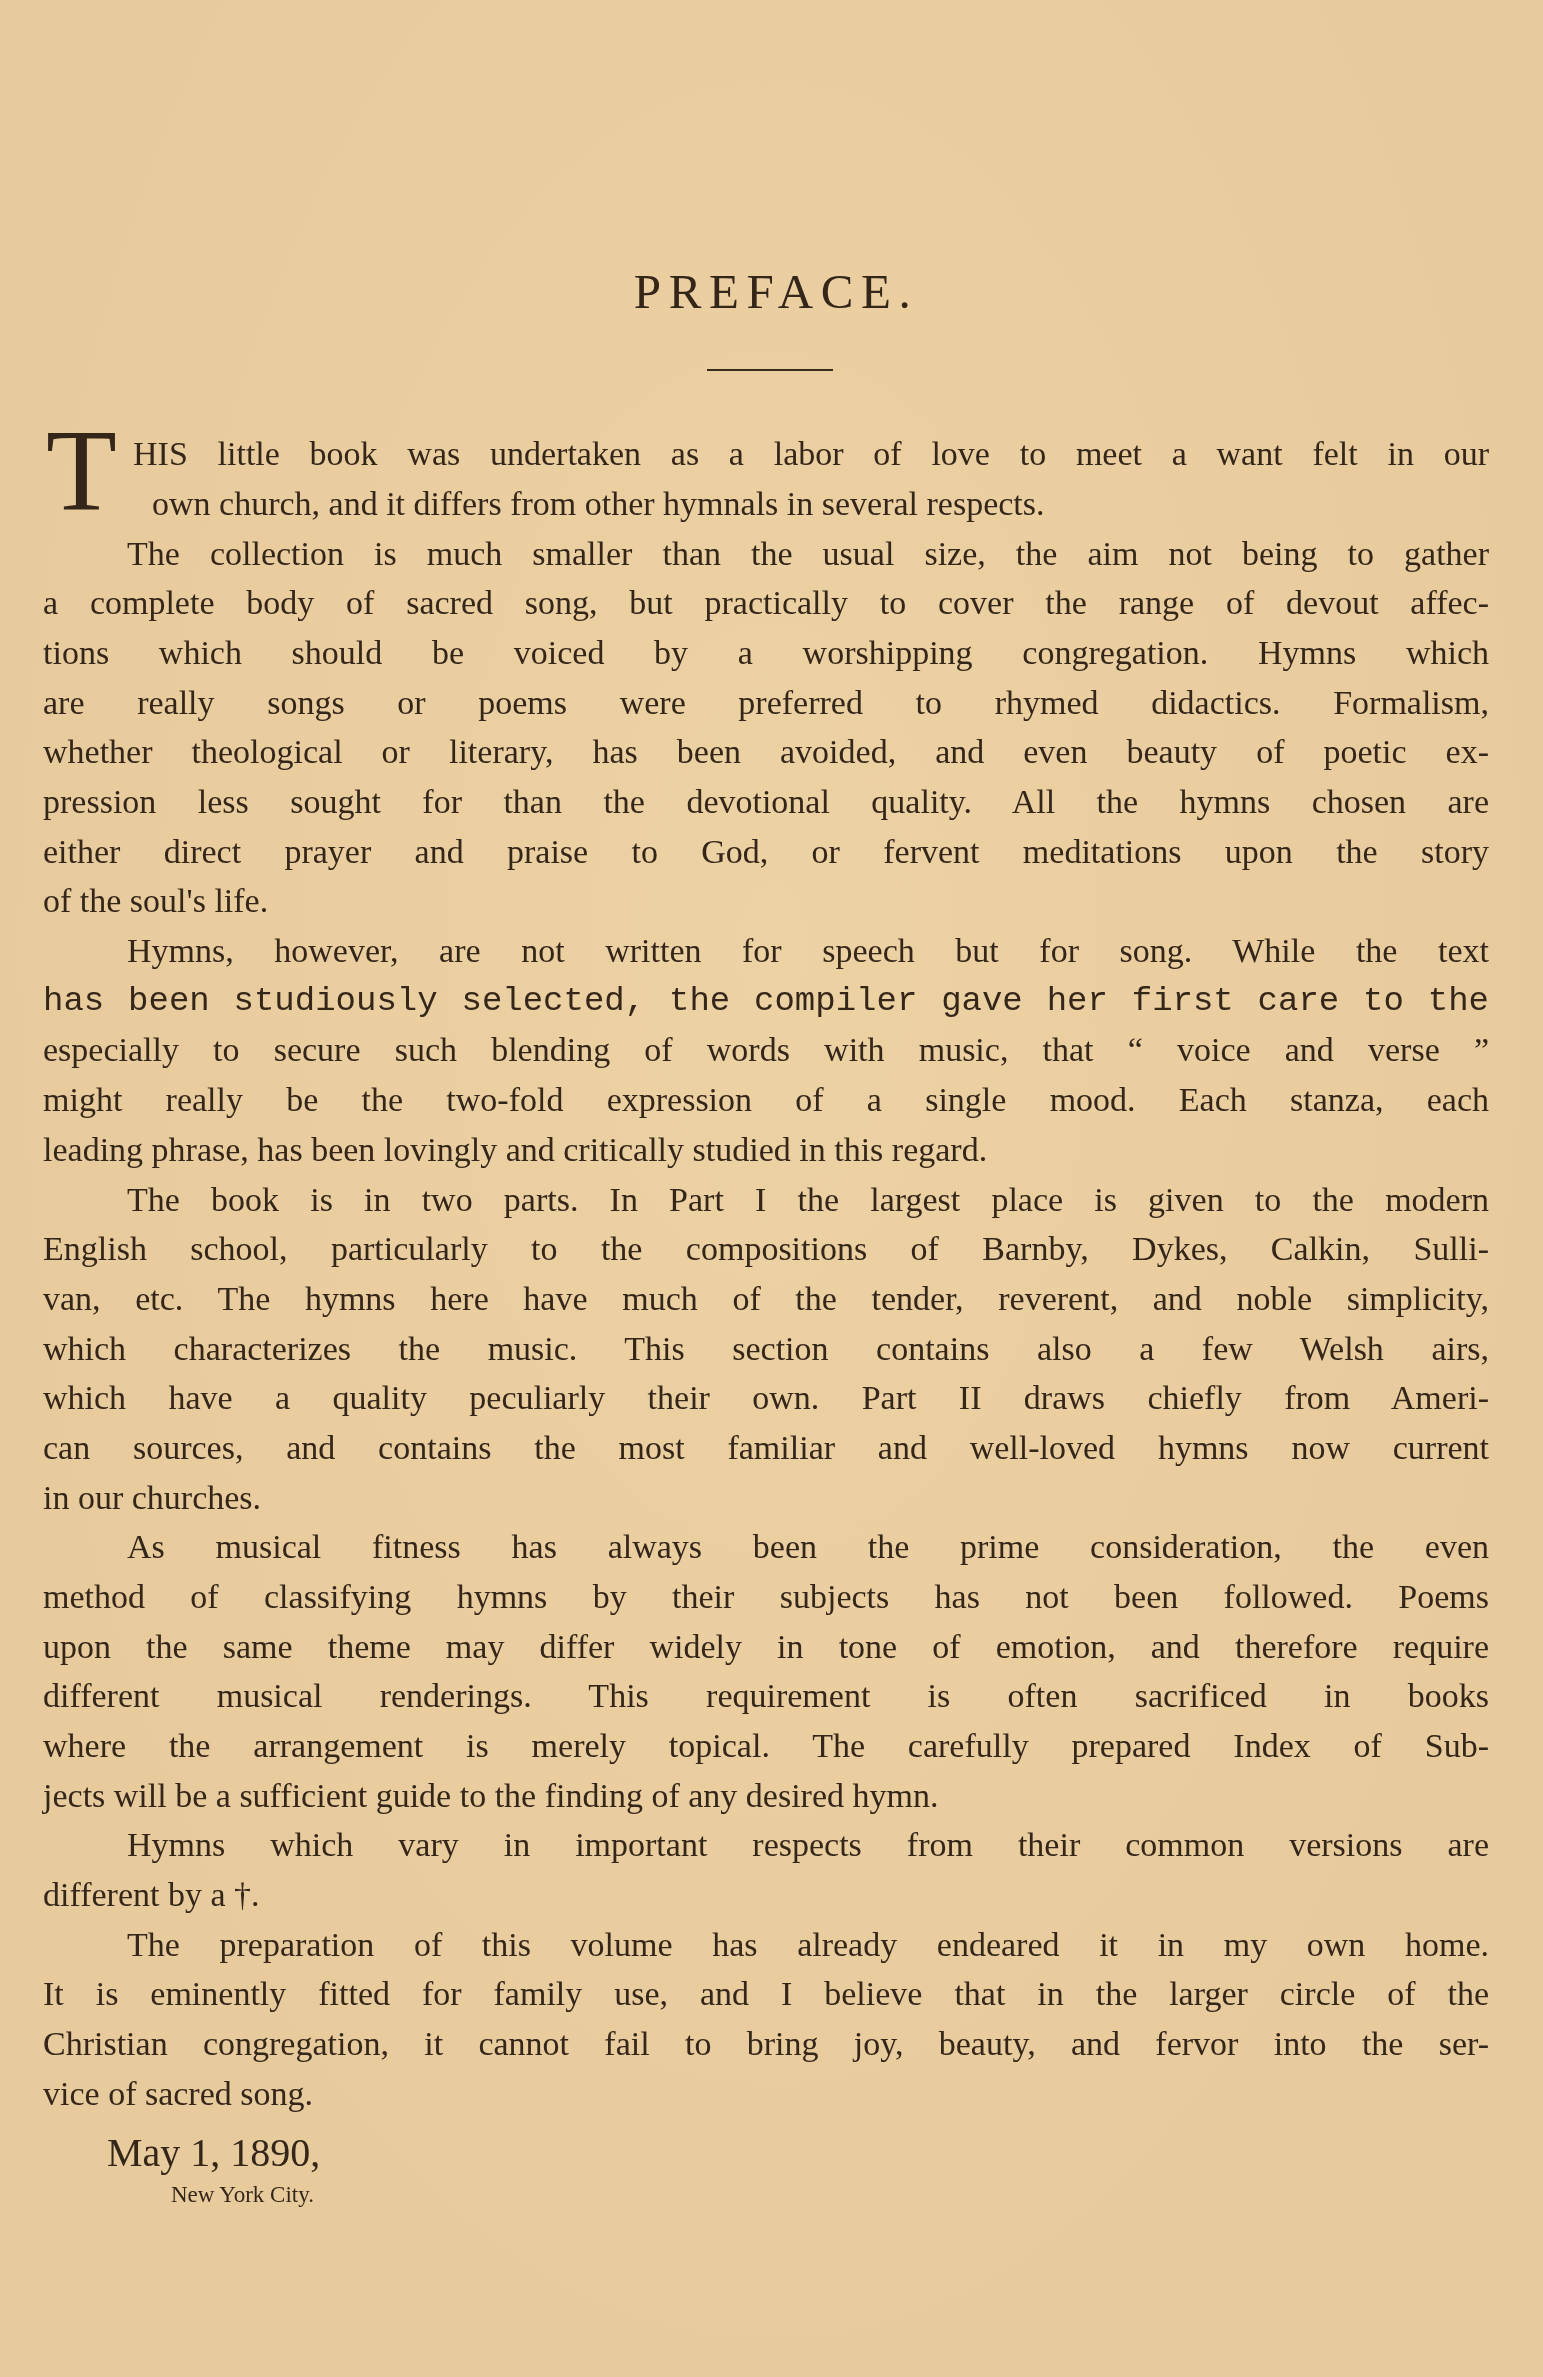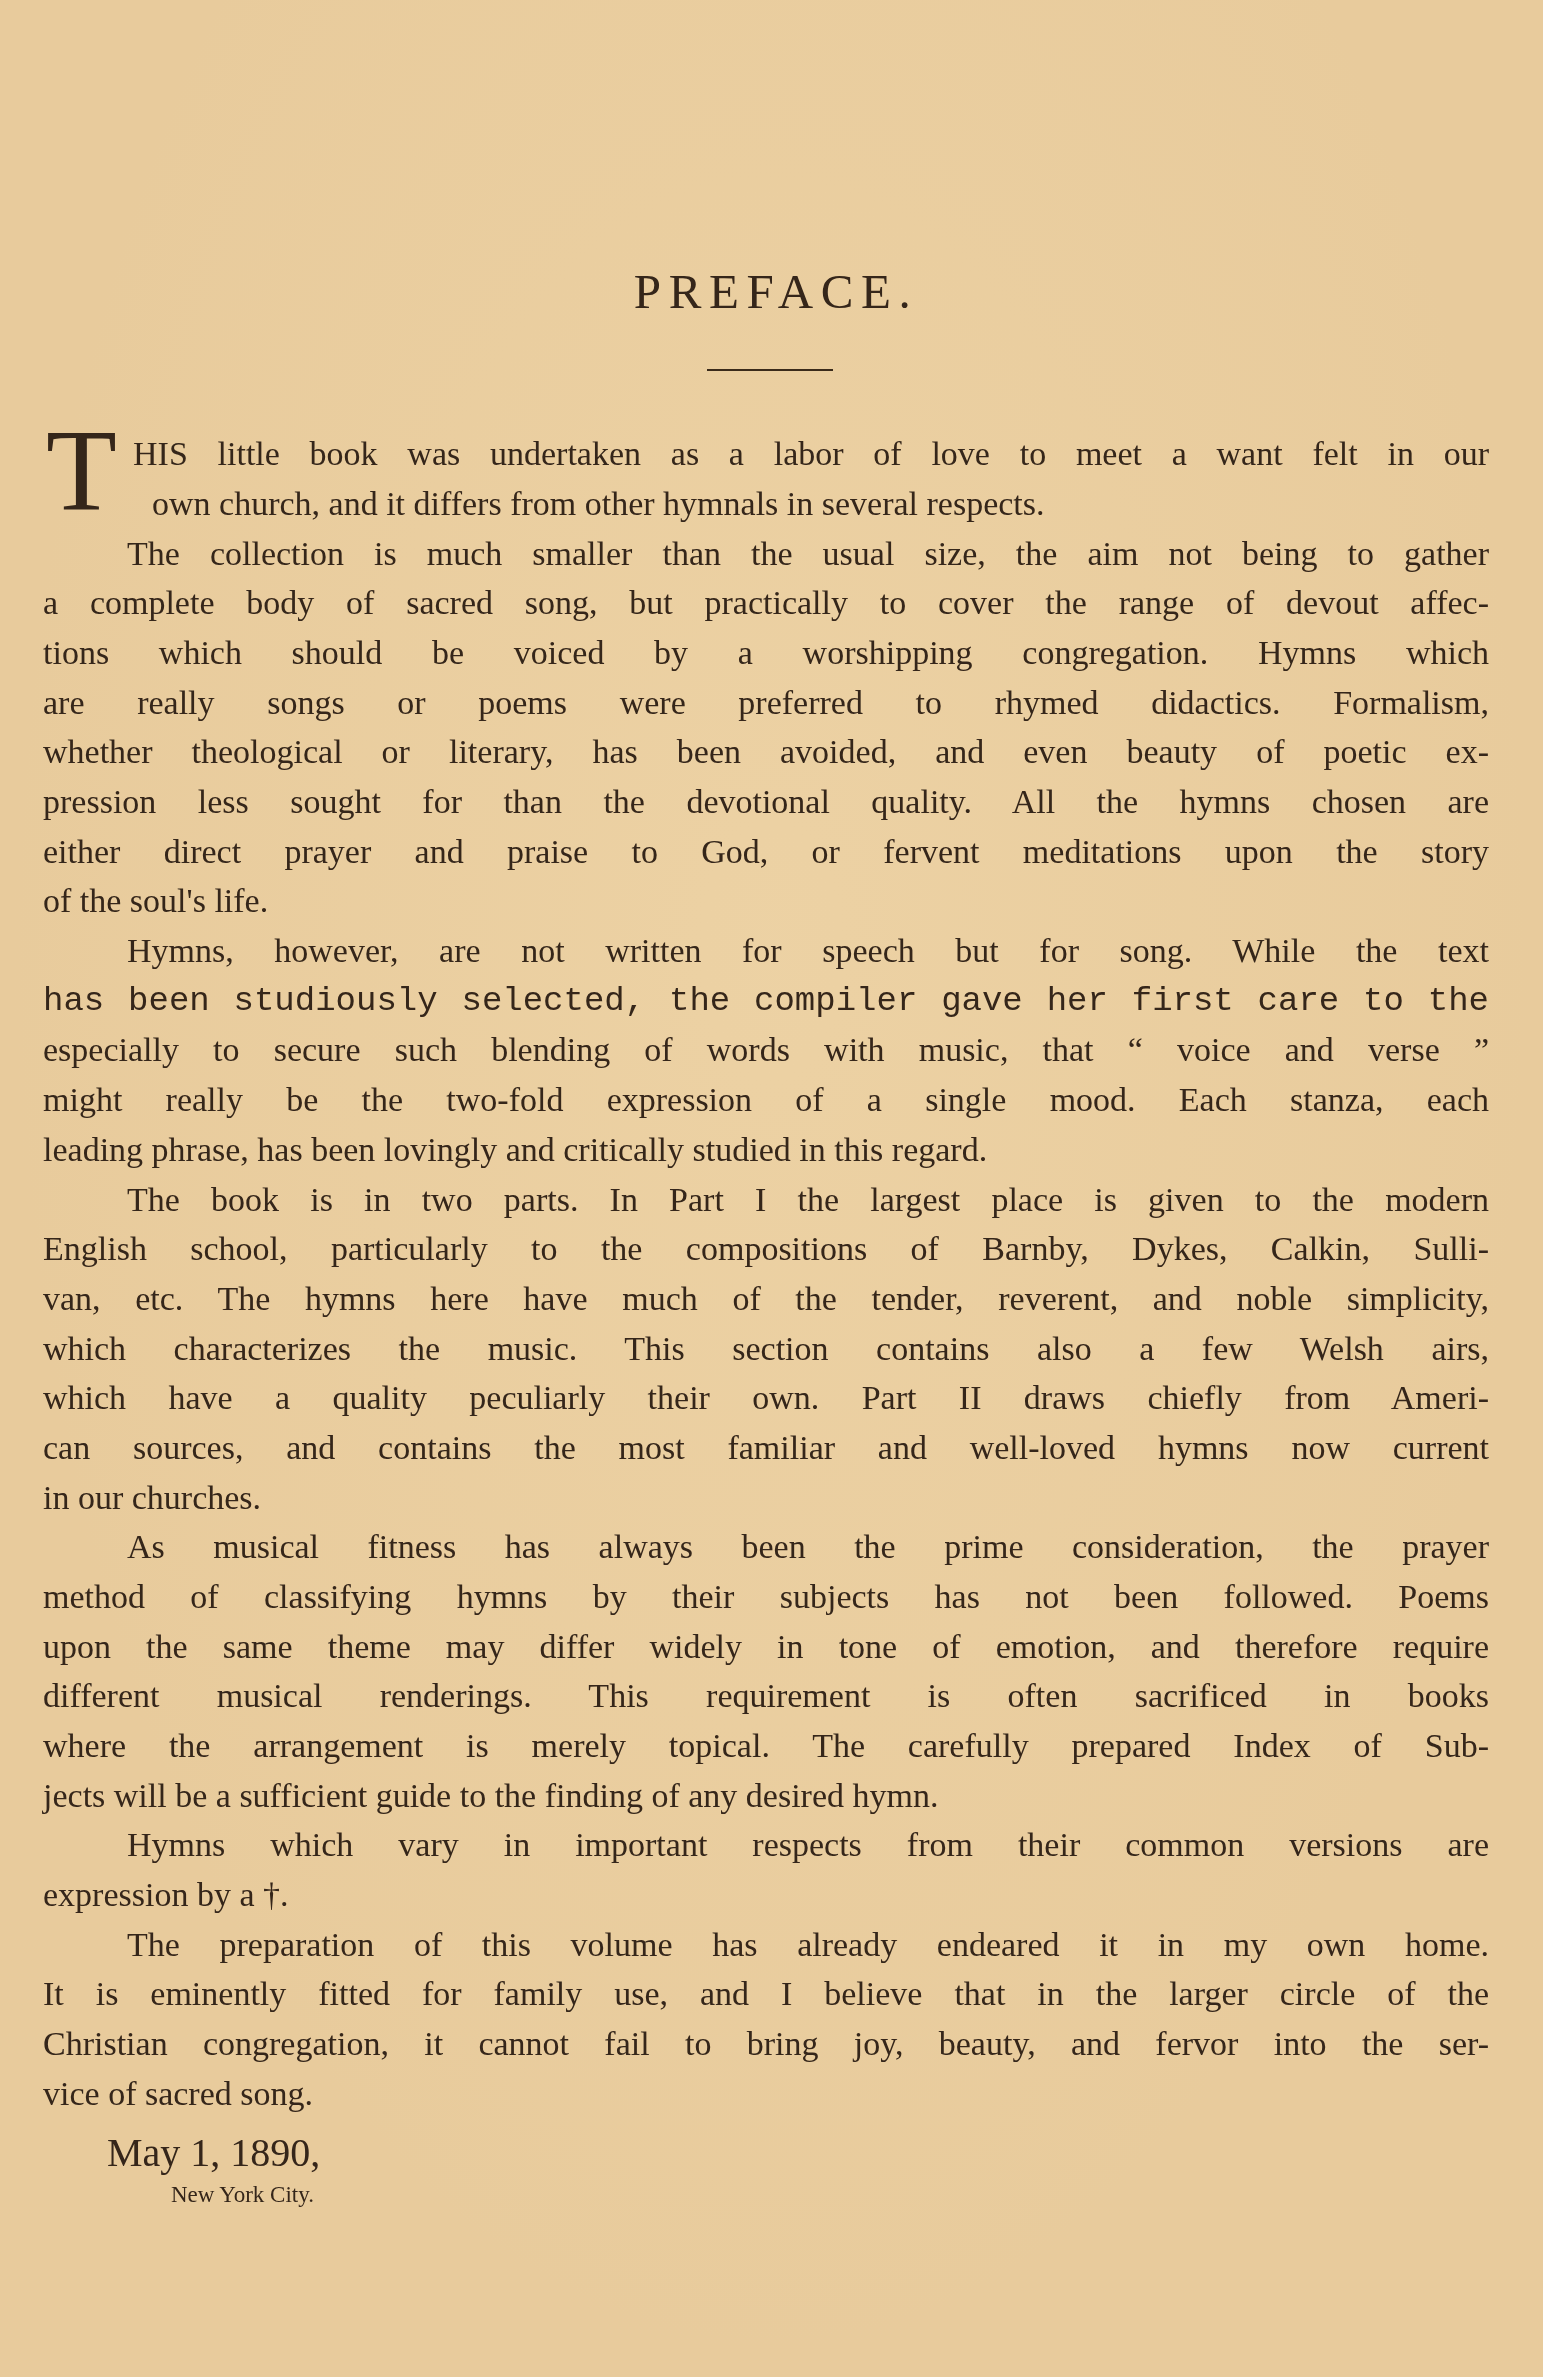--- a/index.html
+++ b/index.html
@@ -72,28 +72,28 @@
       <div class="line" style="top: 1027px; white-space: normal; height: 46px; overflow: hidden;">especially to secure such blending of words with music, that “ voice and verse ”</div>
       <div class="line" style="top: 1077px; white-space: normal; height: 46px; overflow: hidden;">might really be the two-fold expression of a single mood.  Each stanza, each</div>
       <div class="line last" style="top: 1127px;">leading phrase, has been lovingly and critically studied in this regard.</div>
       <div class="line indent" style="top: 1177px; white-space: normal; height: 46px; overflow: hidden;">The book is in two parts.  In Part I the largest place is given to the modern</div>
       <div class="line" style="top: 1226px; white-space: normal; height: 46px; overflow: hidden;">English school, particularly to the compositions of Barnby, Dykes, Calkin, Sulli-</div>
       <div class="line" style="top: 1276px; white-space: normal; height: 46px; overflow: hidden;">van, etc.  The hymns here have much of the tender, reverent, and noble simplicity,</div>
       <div class="line" style="top: 1326px; white-space: normal; height: 46px; overflow: hidden;">which characterizes the music.  This section contains also a few Welsh airs,</div>
       <div class="line" style="top: 1375px; white-space: normal; height: 46px; overflow: hidden;">which have a quality peculiarly their own.  Part II draws chiefly from Ameri-</div>
       <div class="line" style="top: 1425px; white-space: normal; height: 46px; overflow: hidden;">can sources, and contains the most familiar and well-loved hymns now current</div>
       <div class="line last" style="top: 1475px;">in our churches.</div>
-      <div class="line indent" style="top: 1524px; white-space: normal; height: 46px; overflow: hidden;">As musical fitness has always been the prime consideration, the prayer</div>
+      <div class="line indent" style="top: 1524px; white-space: normal; height: 46px; overflow: hidden;">As musical fitness has always been the prime consideration, the even</div>
       <div class="line" style="top: 1574px; white-space: normal; height: 46px; overflow: hidden;">method of classifying hymns by their subjects has not been followed.  Poems</div>
       <div class="line" style="top: 1624px; white-space: normal; height: 46px; overflow: hidden;">upon the same theme may differ widely in tone of emotion, and therefore require</div>
       <div class="line" style="top: 1673px; white-space: normal; height: 46px; overflow: hidden;">different musical renderings.  This requirement is often sacrificed in books</div>
       <div class="line" style="top: 1723px; white-space: normal; height: 46px; overflow: hidden;">where the arrangement is merely topical.  The carefully prepared Index of Sub-</div>
       <div class="line last" style="top: 1773px;">jects will be a sufficient guide to the finding of any desired hymn.</div>
       <div class="line indent" style="top: 1822px; white-space: normal; height: 46px; overflow: hidden;">Hymns which vary in important respects from their common versions are</div>
-      <div class="line last" style="top: 1872px;">expression by a †.</div>
+      <div class="line last" style="top: 1872px;">different by a †.</div>
       <div class="line indent" style="top: 1922px; white-space: normal; height: 46px; overflow: hidden;">The preparation of this volume has already endeared it in my own home.</div>
       <div class="line" style="top: 1971px; white-space: normal; height: 46px; overflow: hidden;">It is eminently fitted for family use, and I believe that in the larger circle of the</div>
       <div class="line" style="top: 2021px; white-space: normal; height: 46px; overflow: hidden;">Christian congregation, it cannot fail to bring joy, beauty, and fervor into the ser-</div>
       <div class="line last" style="top: 2071px;">vice of sacred song.</div>
     </div>
   <div class="date1">May 1, 1890,</div>
   <div class="date2">New York City.</div>
 </div>
 
 

